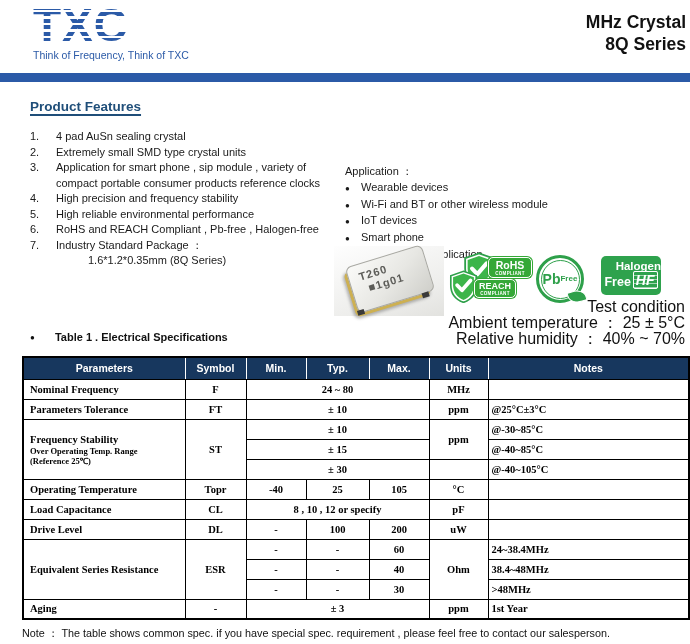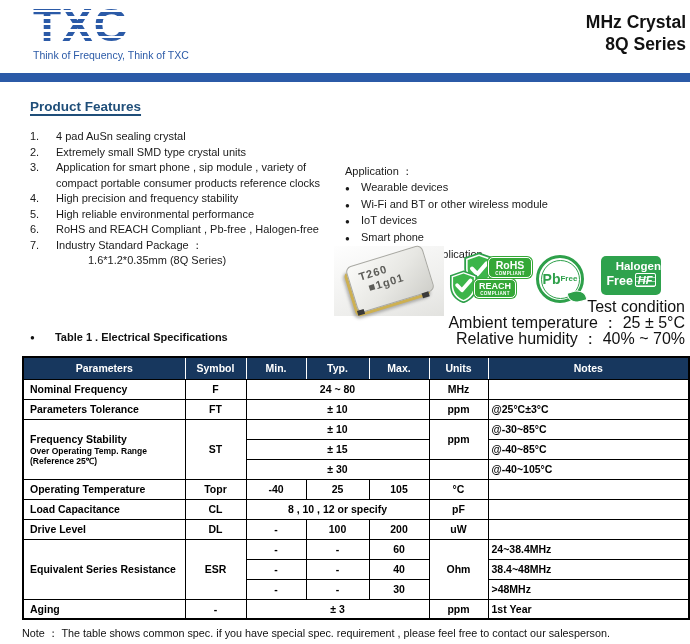--- a/index.html
+++ b/index.html
@@ -63,39 +63,39 @@
     display: flex; flex-direction: row; align-items: center; justify-content: center; color: #2ea04a; }
   .pb-inner .pb { font-size: 14px; font-weight: bold; line-height: 14px; }
   .pb-inner .free { font-size: 8px; font-weight: bold; line-height: 8px; }
   .leaf { position: absolute; right: -5px; bottom: -3px; width: 18px; height: 13px; background: #2ea04a;
     border-radius: 0 70% 0 70%; transform: rotate(-18deg); border: 1.5px solid #fff; }
 
   .halogen-badge { position: absolute; left: 601px; top: 256px; width: 60px; height: 39px;
     background: #2ea24d; border-radius: 5px; color: #fff; text-align: center; padding-top: 4px; }
   .halogen-badge .h1 { display: block; font-size: 11.5px; line-height: 13px; font-weight: bold; text-align: right; }
   .halogen-badge .h2 { display: block; font-size: 12.5px; line-height: 15px; font-weight: bold; }
-  .hf { font-style: italic; font-size: 11px; border: 1.2px solid #fff; border-radius: 2px;
+  .hf { font-style: italic; font-size: 14px; border: 1.2px solid #fff; border-radius: 2px;
     padding: 0 2px; margin-left: 2px; vertical-align: 1px;
     background: repeating-linear-gradient(to bottom, rgba(0,0,0,0) 0 3px, rgba(255,255,255,.55) 3px 4px); }
 
   
   .test-cond { position: absolute; right: 5px; top: 299px; text-align: right;
     font-size: 16px; line-height: 16px; color: #111; }
 
   
   .tbl-caption { position: absolute; left: 30px; top: 331px; font-size: 11px; font-weight: bold; color: #111; }
   .tbl-caption .cap-bullet { font-size: 8px; margin-right: 17px; vertical-align: 1px; }
   table.spec { position: absolute; left: 22px; top: 356px; width: 666px;
     border-collapse: collapse; table-layout: fixed; border: 2px solid #000;
     font-size: 10.5px; font-weight: bold; color: #000; }
   .spec th { background: #17375e; color: #fff; height: 22px; font-size: 10.5px;
     border-left: 1.5px solid #fff; border-right: 1.5px solid #fff; border-bottom: 1.5px solid #000; }
   .spec th:first-child { border-left: 2px solid #000; }
   .spec th:last-child { border-right: 2px solid #000; }
-  .spec td { border: 1.5px solid #000; height: 20px; text-align: center; padding: 1px 3px; }
+  .spec td { border: 1.5px solid #000; height: 20px; text-align: center; padding: 1px 3px; font-family: Liberation Serif, serif; }
   .spec td.param { text-align: left; padding-left: 6px; }
   .spec td.notes { text-align: left; }
   .param-main { font-size: 10.5px; line-height: 13px; }
   .param-sub { font-size: 8.5px; line-height: 10px; }
 
   .note-line { position: absolute; left: 22px; top: 627px; font-size: 10.8px; color: #111; }
 </style>
 </head>
 <body>
 

